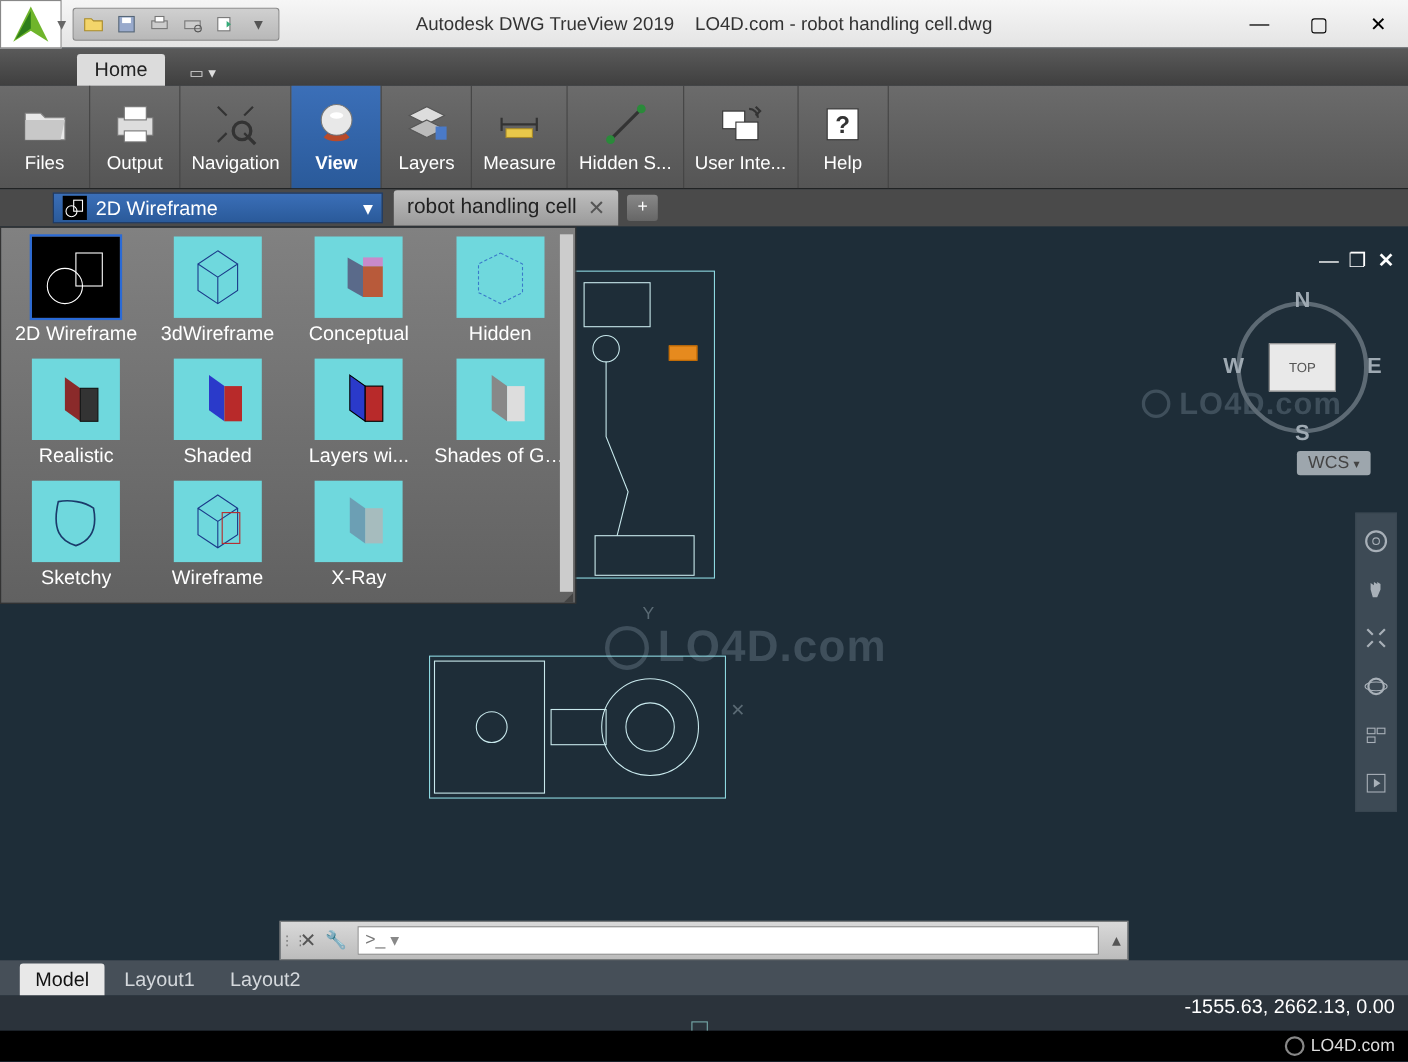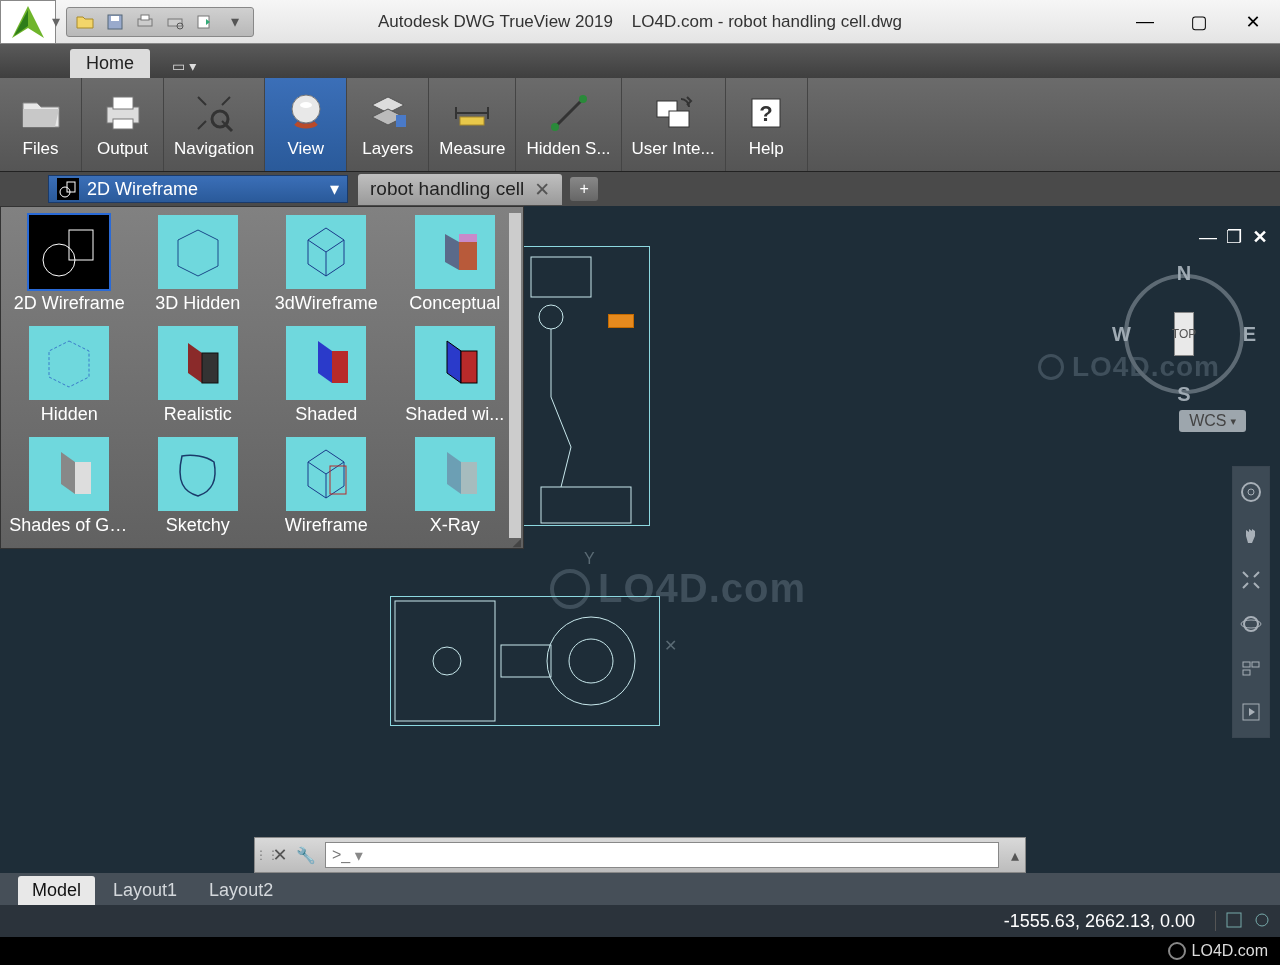--- a/index.html
+++ b/index.html
@@ -17,21 +17,21 @@
 .win-btn { width:54px; display:flex; align-items:center; justify-content:center; cursor:pointer; font-size:18px; }
 
 
 .tab-row { height: 34px; background: linear-gradient(#5a5a5a,#3f3f3f); display:flex; align-items:flex-end; padding-left:70px; }
 .home-tab { background:#dcdcdc; color:#222; padding:4px 16px; border-radius:3px 3px 0 0; font-size:18px; cursor:pointer; }
 .tab-extra { margin-left:12px; color:#ddd; padding:4px 10px; display:flex; align-items:center; gap:4px; cursor:pointer; font-size:14px;}
 
 
 .ribbon { height: 94px; background: linear-gradient(#6b6b6b,#555); display:flex; border-bottom:1px solid #222; }
 .ribbon-btn { display:flex; flex-direction:column; align-items:center; justify-content:center; padding:4px 10px; border-right:1px solid #444; cursor:pointer; min-width:82px; }
-.ribbon-btn.active { background: linear-gradient(#3b6fb8,#2a5a9a); }
+.ribbon-btn.active { background: linear-gradient(#3b6fb8,#2a5a9a); font-weight: bold; }
 .ribbon-icon { width:44px; height:44px; display:flex; align-items:center; justify-content:center; margin-bottom:4px;}
 .ribbon-label { color:#fff; font-size:17px; }
 
 
 .sub-bar { height: 34px; background: #4a4a4a; display:flex; align-items:center; position:relative; }
 .style-dropdown { margin-left:48px; width:300px; height:28px; background: linear-gradient(#3b6fb8,#2a5a9a); color:#fff; display:flex; align-items:center; padding:0 8px; font-size:18px; border:1px solid #1a3a6a; cursor:pointer; position:relative;}
 .style-dd-icon { width:22px; height:22px; background:#000; margin-right:8px; display:flex; align-items:center; justify-content:center;}
 .style-dd-caret { margin-left:auto; }
 .sheet-tab { margin-left:10px; background:linear-gradient(#bfbfbf,#9a9a9a); padding:4px 12px; font-size:19px; color:#222; display:flex; align-items:center; border-radius:3px 3px 0 0; cursor:pointer; }
 .sheet-tab-x { margin-left:10px; color:#555; cursor:pointer; }
@@ -52,21 +52,21 @@
 .canvas { position:absolute; left:0; top:206px; right:0; bottom:92px; background:#1e2d38; overflow:hidden; }
 .viewport-btns { position:absolute; right:10px; top:20px; color:#fff; display:flex; gap:6px; align-items:center; font-size:18px; z-index:5;}
 .vp-btn { cursor:pointer; width:20px; text-align:center; }
 .viewcube-wrap { position:absolute; right:26px; top:58px; width:140px; height:140px; z-index:3; }
 .viewcube-circle { position:absolute; inset:10px; border:4px solid #5d6a74; border-radius:50%; }
 .compass-n, .compass-s, .compass-e, .compass-w { position:absolute; font-weight:bold; color:#9faab3; font-size:20px; }
 .compass-n { top:-2px; left:50%; transform:translateX(-50%); }
 .compass-s { bottom:-2px; left:50%; transform:translateX(-50%); }
 .compass-e { right:-2px; top:50%; transform:translateY(-50%);}
 .compass-w { left:-2px; top:50%; transform:translateY(-50%);}
-.viewcube { position:absolute; left:50%; top:50%; transform:translate(-50%,-50%); width:20px; height:44px; background:#e9e9e9; border:1px solid #888; display:flex; align-items:center; justify-content:center; font-size:12px; color:#555; cursor:pointer;}
+.viewcube { position:absolute; left:50%; top:50%; transform:translate(-50%,-50%); width:61px; height:44px; background:#e9e9e9; border:1px solid #888; display:flex; align-items:center; justify-content:center; font-size:12px; color:#555; cursor:pointer;}
 .wcs-badge { position:absolute; right:34px; top:204px; background:#9da6ad; color:#444; padding:2px 10px; border-radius:3px; font-size:16px; cursor:pointer; z-index:3; display:flex; align-items:center; gap:4px;}
 .navbar { position:absolute; right:10px; top:260px; width:38px; background:rgba(120,130,140,.35); border:1px solid #3a4651; display:flex; flex-direction:column; gap:10px; padding:8px 0; z-index:3;}
 .navbar-btn { height:34px; display:flex; align-items:center; justify-content:center; cursor:pointer; color:#a8b0b8;}
 .watermark { position:absolute; color:#3f4f5b; font-size:40px; font-weight:bold; display:flex; align-items:center; gap:8px; letter-spacing:1px; user-select:none; }
 .wm-arrow { width:40px; height:40px; border:4px solid #3f4f5b; border-radius:50%; position:relative; }
 
 
 .robot-sketch { position:absolute; border:1px solid #8dd8e0; }
 .top-sketch { left:520px; top:40px; width:130px; height:280px; }
 .orange-dot { position:absolute; left:608px; top:108px; width:26px; height:14px; background:#e68a1e; border:1px solid #c46a00;}
@@ -81,21 +81,21 @@
 .cmd-wrench { width:26px; text-align:center; cursor:pointer; color:#555; }
 .cmd-input { flex:1; height:26px; margin:0 6px; background:#fff; border:1px solid #888; display:flex; align-items:center; padding:0 6px; color:#555;}
 .cmd-expand { width:20px; text-align:center; color:#555; cursor:pointer;}
 
 
 .layout-row { position:absolute; left:0; right:0; bottom:60px; height:32px; background:#464f58; display:flex; align-items:flex-end; padding-left:18px;}
 .layout-tab { padding:4px 14px; color:#d4d8dc; font-size:18px; cursor:pointer; background:transparent; margin-right:4px; border-radius:3px 3px 0 0;}
 .layout-tab.active { background:#e8e8e8; color:#111; font-weight:normal;}
 
 
-.status-bar { position:absolute; left:0; right:0; bottom:28px; height:32px; background:#2b333b; display:flex; align-items:center; color:#eaeaea; font-size:18px;}
+.status-bar { position:absolute; left:0; right:0; bottom:28px; height:32px; background:#2b333b; display:flex; align-items:center; color:#eaeaea; font-size:18px;flex-direction:column;}
 .coords { margin-left:auto; padding-right:12px; color:#fff; }
 .status-sep { width:1px; height:20px; background:#555; margin:0 8px;}
 .status-icon { width:22px; height:22px; cursor:pointer; margin-right:6px;}
 
 
 .brand-bar { position:absolute; left:0; right:0; bottom:0; height:28px; background:#000; display:flex; align-items:center; justify-content:flex-end; padding-right:12px; color:#ddd; font-size:16px;}
 .brand-bar .arrow { width:18px; height:18px; border:2px solid #888; border-radius:50%; margin-right:6px;}
 </style>
 </head>
 <body>
@@ -368,28 +368,20 @@
           <svg width="60" height="56">
             <rect x="30" y="6" width="24" height="30" fill="none" stroke="#fff"></rect>
             <circle cx="20" cy="36" r="16" fill="none" stroke="#fff"></circle>
           </svg>
         </div>
         <div class="style-label">2D Wireframe</div>
       </div>
       <div class="style-item">
         <div class="style-thumb">
           <svg width="60" height="56">
-            <path d="M30 6l20 10v26l-20 10-20-10V16z" fill="none" stroke="#1a4a8a"></path>
-          </svg>
-        </div>
-        <div class="style-label">3D Hidden</div>
-      </div>
-      <div class="style-item">
-        <div class="style-thumb">
-          <svg width="60" height="56">
             <path d="M30 4l18 12-18 12-18-12zM30 28v24M12 16v24l18 12 18-12V16" fill="none" stroke="#1a3a8a"></path>
           </svg>
         </div>
         <div class="style-label">3dWireframe</div>
       </div>
       <div class="style-item">
         <div class="style-thumb">
           <svg width="60" height="56">
             <path d="M20 10l14 8v28l-14-8z" fill="#5a6a8a"></path>
             <rect x="34" y="18" width="18" height="28" fill="#b85a3a"></rect>
@@ -424,21 +416,21 @@
         </div>
         <div class="style-label">Shaded</div>
       </div>
       <div class="style-item">
         <div class="style-thumb">
           <svg width="60" height="56">
             <path d="M22 6l14 10v32l-14-10z" fill="#2a3aca" stroke="#000"></path>
             <rect x="36" y="16" width="16" height="32" fill="#b82a2a" stroke="#000"></rect>
           </svg>
         </div>
-        <div class="style-label">Shaded wi...</div>
+        <div class="style-label">Layers wi...</div>
       </div>
       <div class="style-item">
         <div class="style-thumb">
           <svg width="60" height="56">
             <path d="M22 6l14 10v32l-14-10z" fill="#888"></path>
             <rect x="36" y="16" width="16" height="32" fill="#ddd"></rect>
           </svg>
         </div>
         <div class="style-label">Shades of Gray</div>
       </div>

